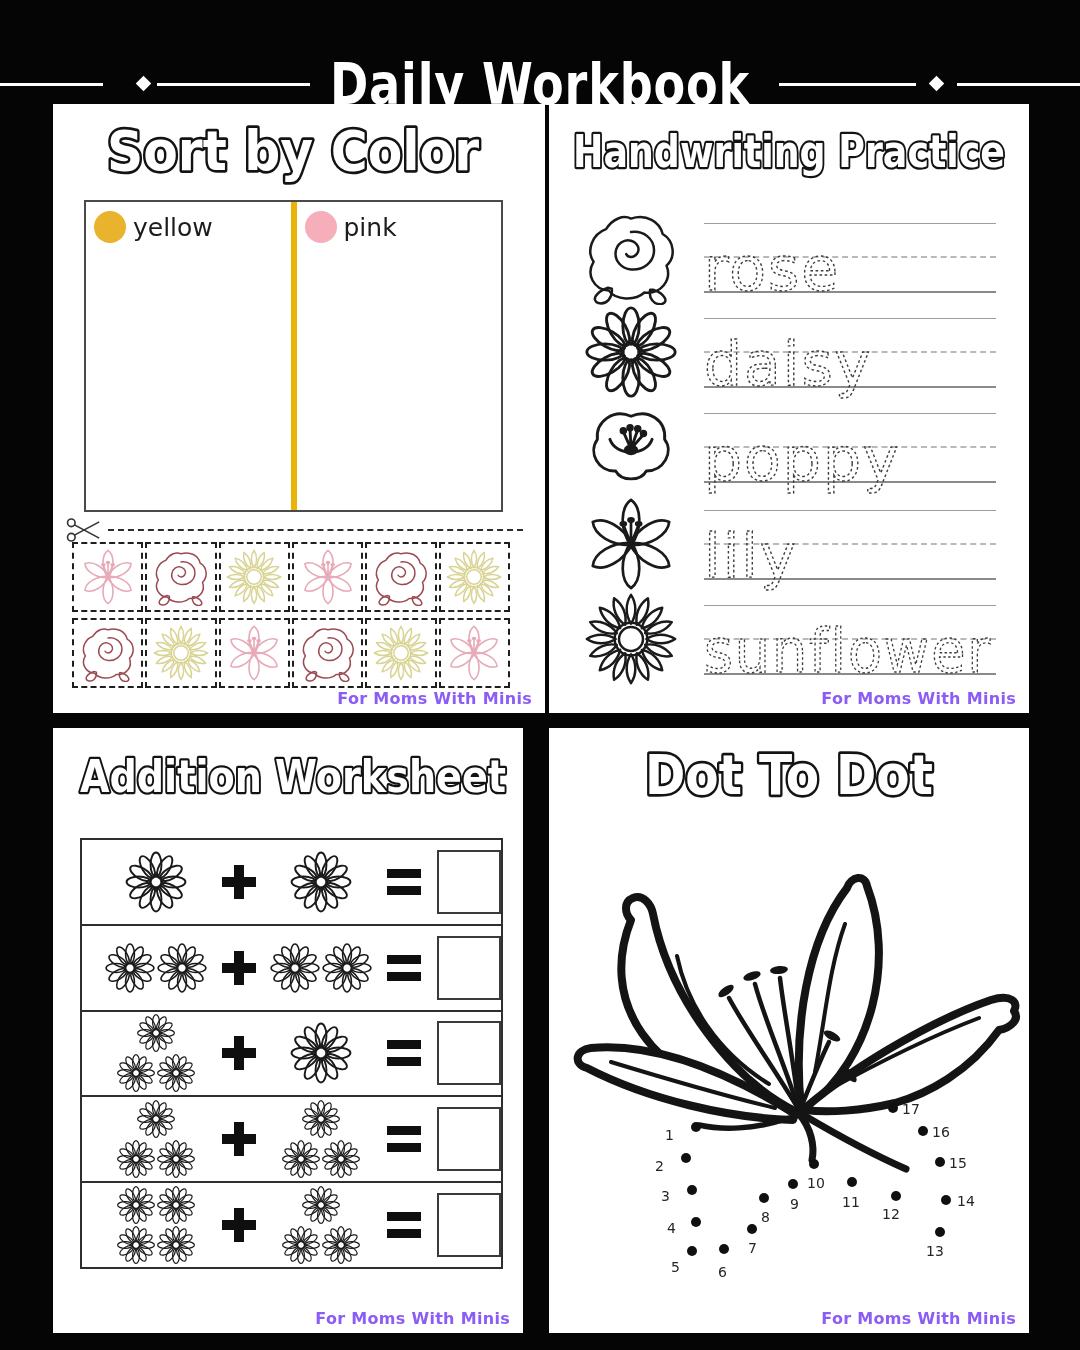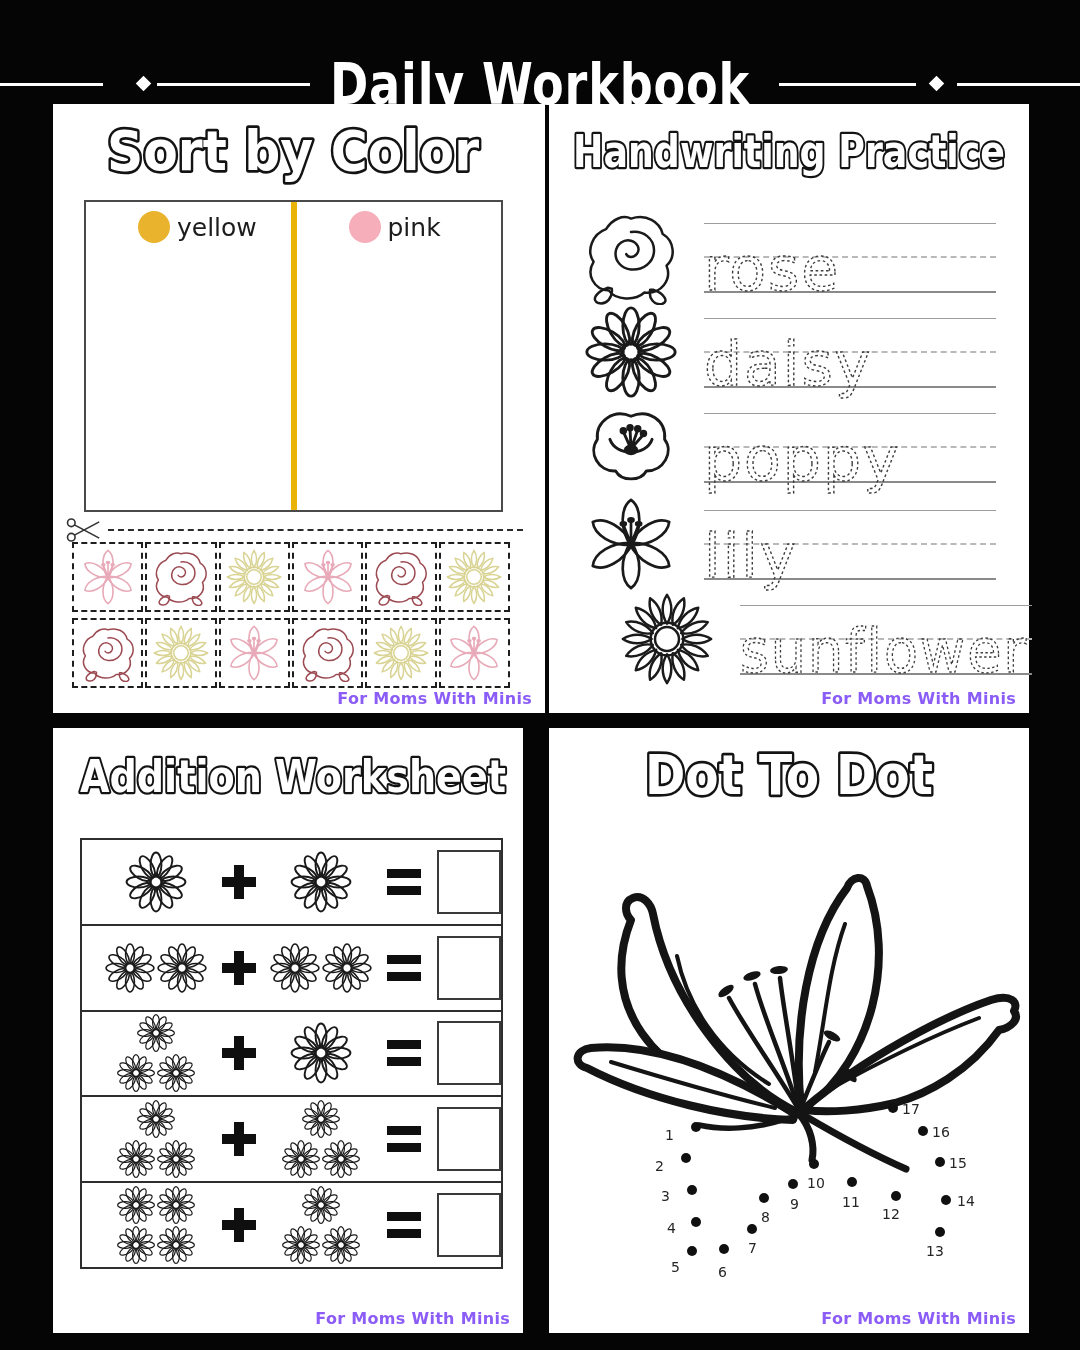--- a/index.html
+++ b/index.html
@@ -29,21 +29,21 @@
   .bt-md{font-size:44px;stroke-width:4.5px;}
 
   .credit{position:absolute;right:13px;bottom:5px;font-size:16px;font-weight:800;color:#8b5cf6;
           letter-spacing:.3px;}
 
   
   .sort-table{position:absolute;left:31px;top:96px;width:419px;height:312px;
               border:2px solid #4a4a4a;display:flex;box-sizing:border-box;}
   .sort-col{flex:1;}
   .sort-col + .sort-col{border-left:6px solid #eab308;}
-  .sort-head{display:flex;align-items:center;gap:7px;padding:9px 0 0 8px;margin-left:44px;}
+  .sort-head{display:flex;align-items:center;gap:7px;padding:9px 0 0 8px;}
   .cat-dot{width:32px;height:32px;border-radius:50%;flex:0 0 32px;}
   .cat-label{font-size:25px;color:#1c1c1c;}
 
   .cutline{position:absolute;left:12px;top:414px;width:458px;display:flex;align-items:center;}
   .cutline .dash{flex:1;border-top:2px dashed #2b2b2b;margin-left:7px;}
 
   .cutout-grid{position:absolute;left:19px;top:438px;width:438px;display:grid;
                grid-template-columns:repeat(6,1fr);gap:6px 2px;}
   .cut-cell{height:66px;border:2.5px dashed #1e1e1e;display:flex;align-items:center;justify-content:center;}
 
@@ -311,21 +311,21 @@
           <div class="hw-flower"><svg viewBox="0 0 100 100" width="96" height="96" style="color: rgb(26, 26, 26);">
               <use href="#fl-lily"></use>
             </svg></div>
           <div class="hw-guide">
             <div class="mid"></div>
           </div>
           <svg class="hw-word" width="300" height="120">
             <text x="3" y="81" class="trace">lily</text>
           </svg>
         </div>
-        <div class="hw-row" style="top: 487px; margin-left: 36px;">
+        <div class="hw-row" style="top: 487px;">
           <div class="hw-flower"><svg viewBox="0 0 100 100" width="96" height="96" style="color: rgb(26, 26, 26);">
               <use href="#fl-sunflower"></use>
             </svg></div>
           <div class="hw-guide">
             <div class="mid"></div>
           </div>
           <svg class="hw-word" width="300" height="120">
             <text x="3" y="81" class="trace" textLength="288" lengthAdjust="spacingAndGlyphs">sunflower</text>
           </svg>
         </div>

